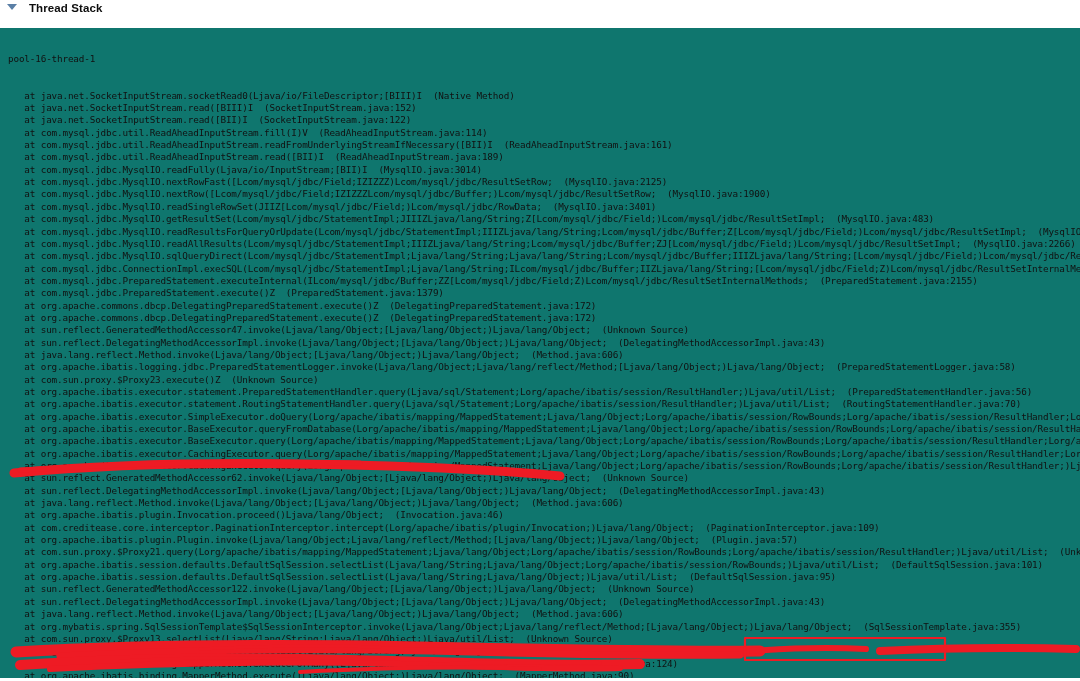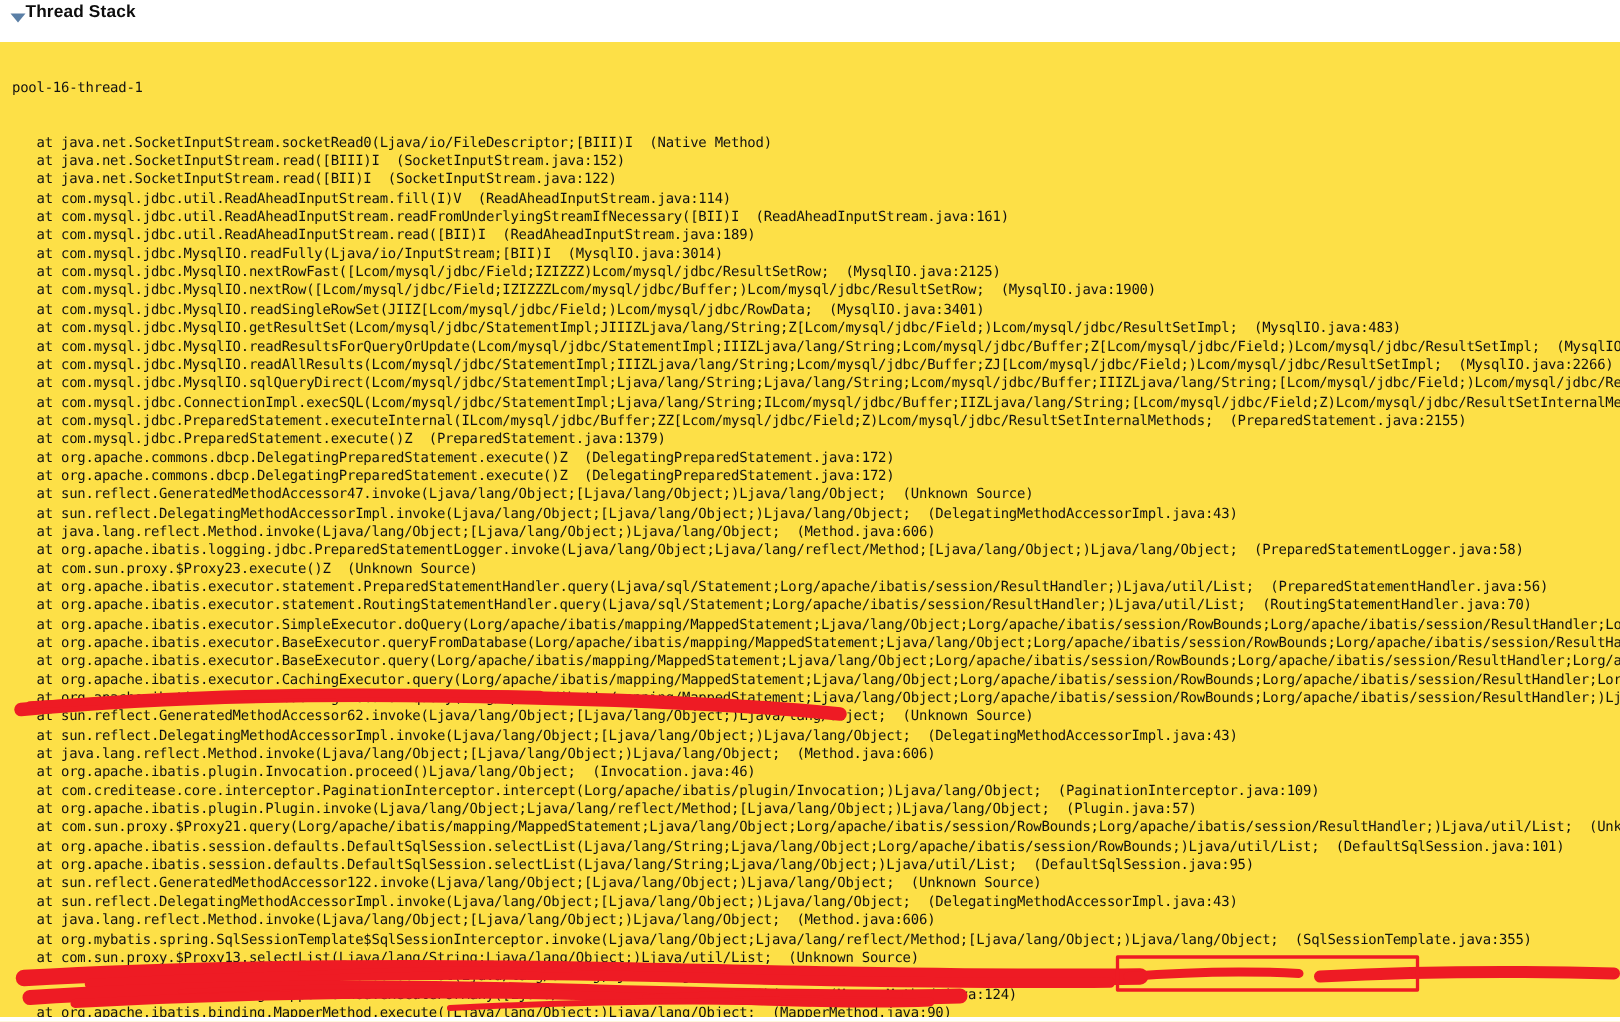--- a/index.html
+++ b/index.html
@@ -15,22 +15,22 @@
   }
   .panel {
     position: relative;
     width: 1080px;
     height: 681px;
     background: #ffffff;
     overflow: hidden;
   }
   .section-header {
     display: flex;
-    align-items: flex-end;
-    gap: 0;
+    align-items: flex-start;
+    gap: 12px;
     padding: 2px 0 2px 7px;
     height: 17px;
     background: #ffffff;
   }
   .twisty {
     width: 0; height: 0;
     border-left: 5px solid transparent;
     border-right: 5px solid transparent;
     border-top: 6px solid #5a7fa6;
     margin-top: 2px;
@@ -45,21 +45,21 @@
     line-height: 13px;
     white-space: nowrap;
   }
   .stack-area {
     position: relative;
     margin-top: 11px;
     padding-left: 8px;
     width: 1080px;
     height: 650px;
     overflow: hidden;
-    background: #fde047;
+    background: #0f766e;
   }
   .stack-lines {
     position: relative;
     white-space: pre;
     font-family: "DejaVu Sans Mono", "Liberation Mono", monospace;
     font-size: 9.3px;
     line-height: 12.35px;
     letter-spacing: -0.15px;
     color: #111111;
   }

